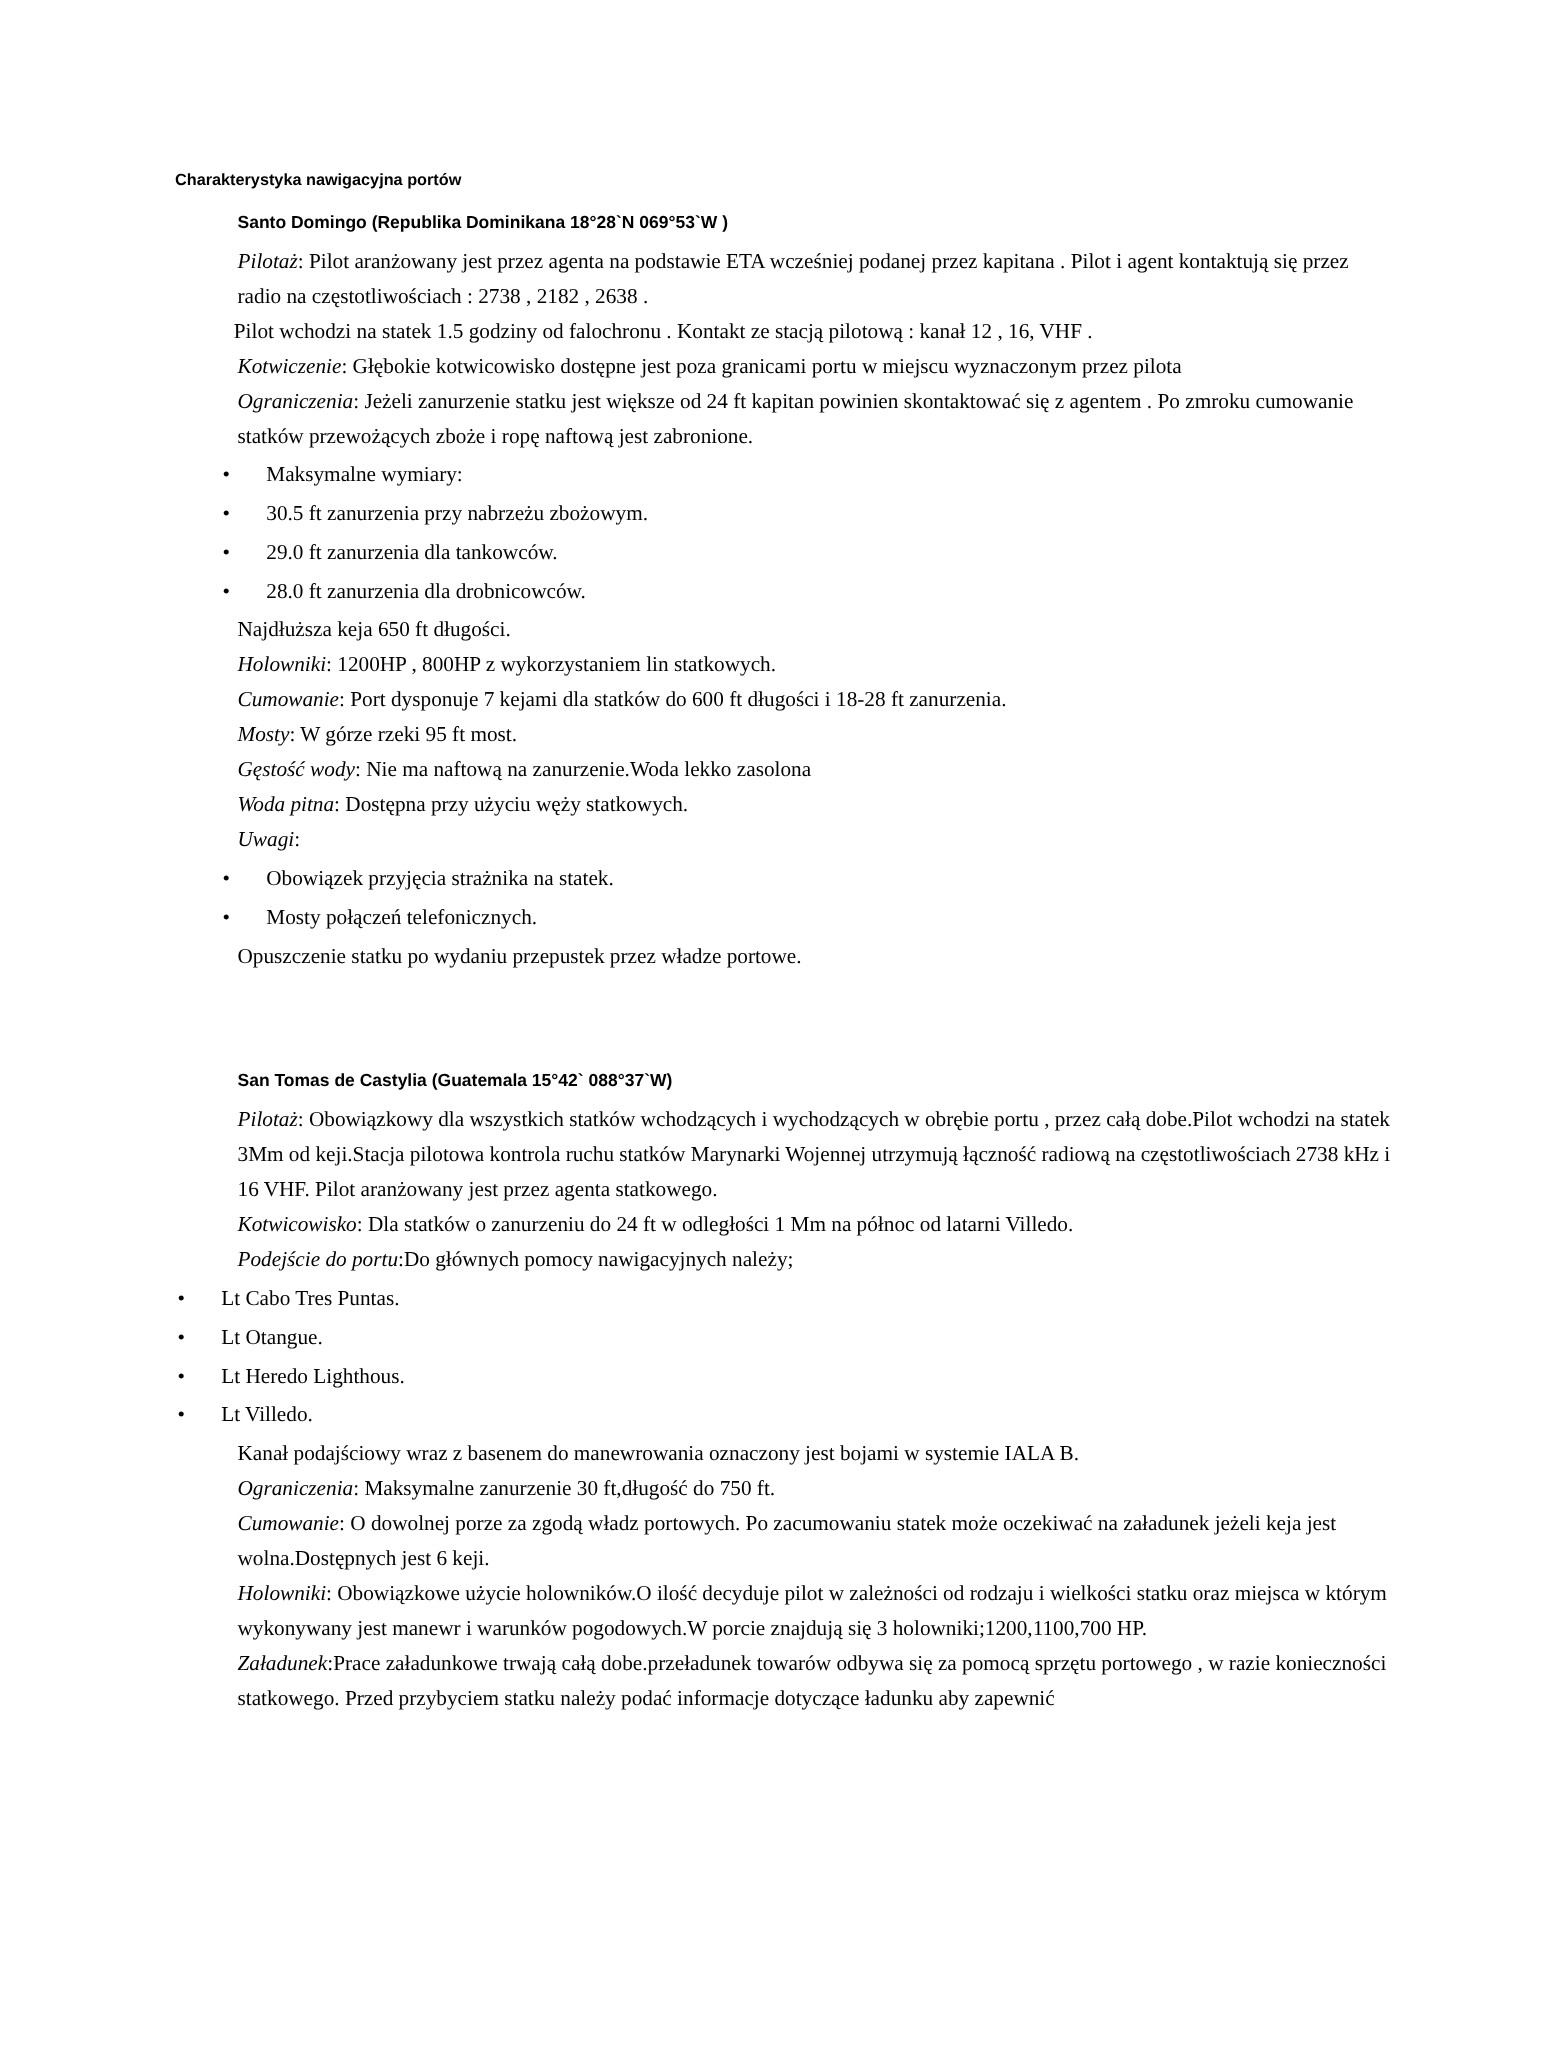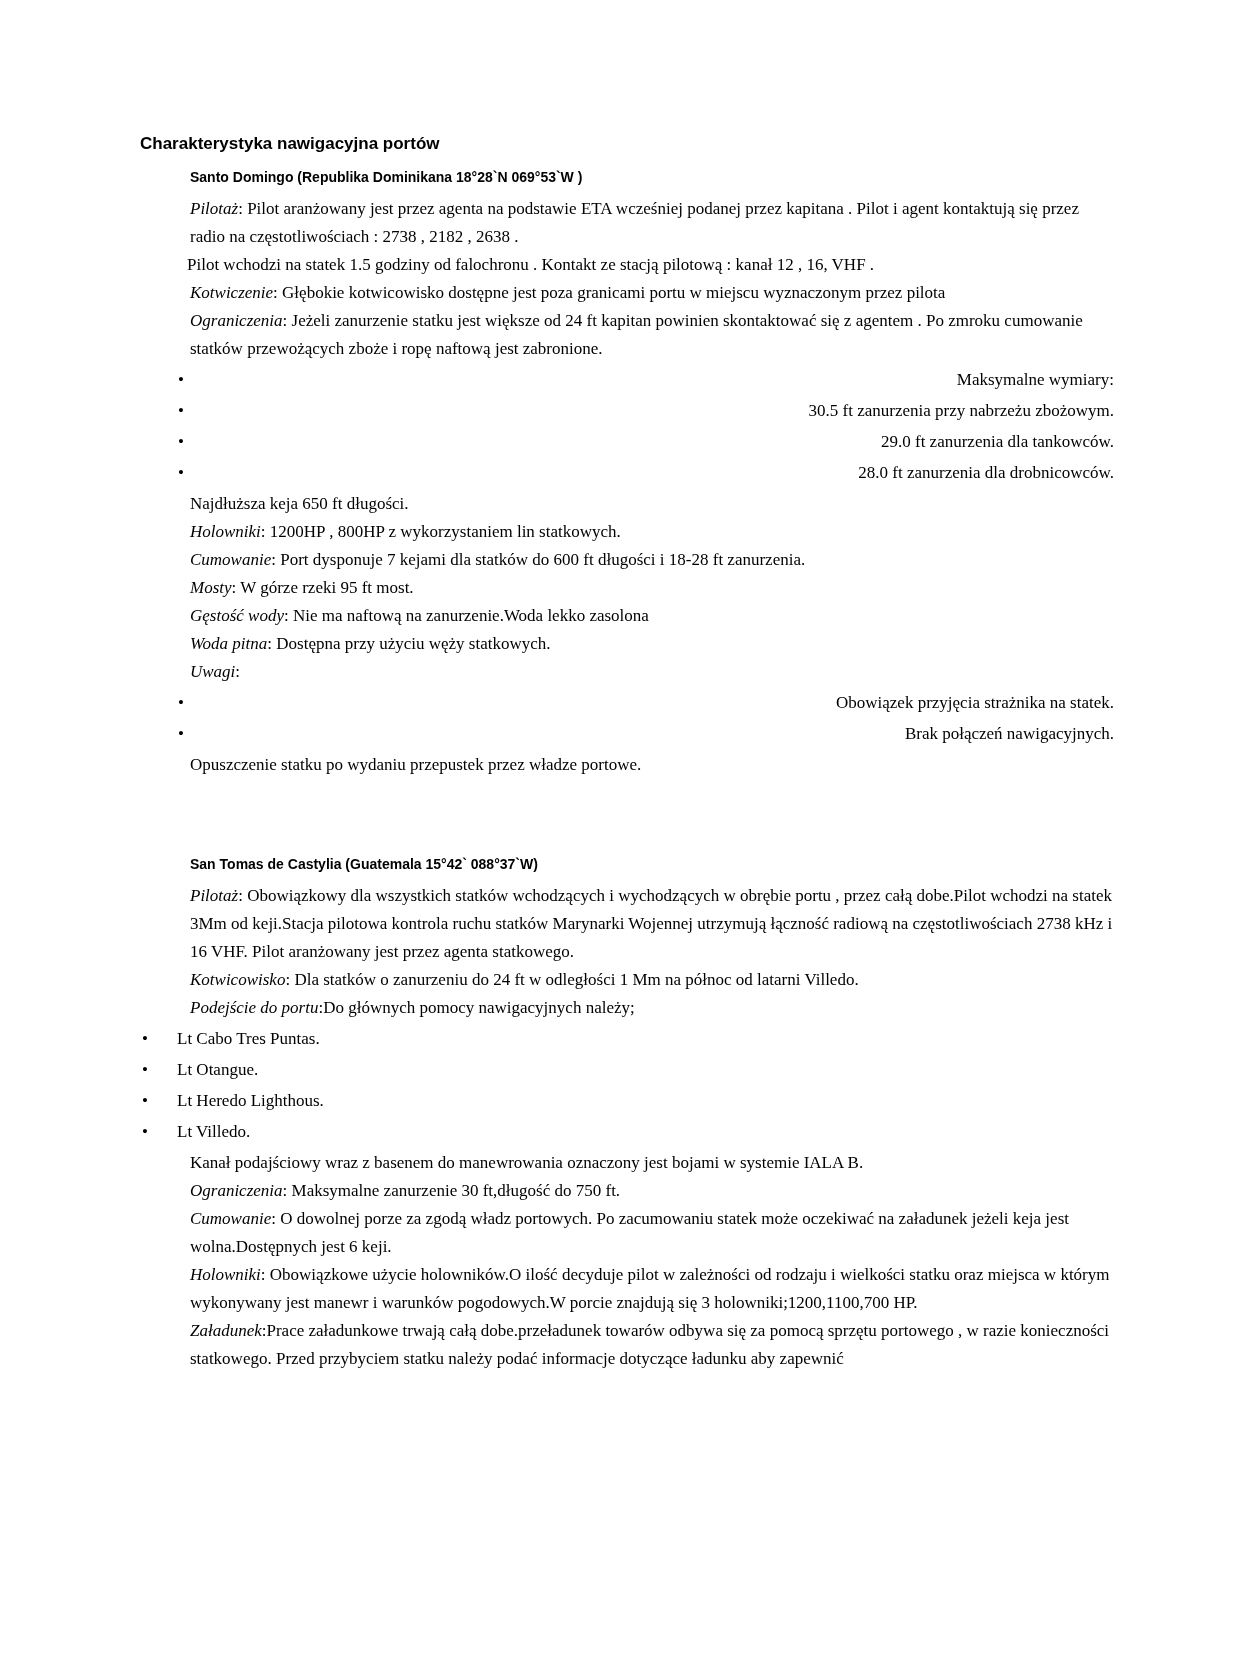--- a/index.html
+++ b/index.html
@@ -16,21 +16,21 @@
     box-sizing: border-box;
     padding: 132px 126px 0 140px;
     font-family: "Liberation Serif", "DejaVu Serif", serif;
     font-size: 17px;
     line-height: 28px;
     overflow: hidden;
   }
   .doc-title {
     font-family: "Liberation Sans", "DejaVu Sans", sans-serif;
     font-weight: bold;
-    font-size: 17px;
+    font-size: 13px;
     line-height: 24px;
     margin: 0 0 8px 0;
   }
   .sec-heading {
     font-family: "Liberation Sans", "DejaVu Sans", sans-serif;
     font-weight: bold;
     font-size: 14px;
     line-height: 26px;
     margin: 0 0 5px 50px;
   }
@@ -45,21 +45,21 @@
   }
   ul.blist {
     list-style: none;
     margin: 2px 0;
     padding: 0;
   }
   ul.blist li {
     position: relative;
     margin: 3px 0;
   }
-  ul.blist.l1 li { padding-left: 73px; text-align: right; }
+  ul.blist.l1 li { padding-left: 73px; }
   ul.blist.l1 li::before {
     content: "\2022";
     position: absolute;
     left: 38px;
     top: 0;
   }
   ul.blist.l2 li { padding-left: 37px; }
   ul.blist.l2 li::before {
     content: "\2022";
     position: absolute;
@@ -104,21 +104,21 @@
 
   <p class="para"><span class="lbl">Gęstość wody</span><span>: Nie ma naftową na zanurzenie.Woda lekko zasolona</span></p>
 
   <p class="para"><span class="lbl">Woda pitna</span><span>: Dostępna przy użyciu węży statkowych.</span></p>
 
 
   <p class="para"><span class="lbl">Uwagi</span><span>:</span></p>
 
   <ul class="blist l1">
     <li><span>Obowiązek  przyjęcia strażnika na statek.</span></li>
-    <li><span>Brak połączeń nawigacyjnych.</span></li>
+    <li><span>Mosty połączeń telefonicznych.</span></li>
   </ul>
 
   <p class="para">Opuszczenie statku po wydaniu przepustek przez władze portowe.</p>
 
   <div class="section-gap"></div>
 
   <div class="sec-heading">San Tomas de Castylia (Guatemala 15°42`  088°37`W)</div>
 
   <p class="para"><span class="lbl">Pilotaż</span><span>: Obowiązkowy dla wszystkich statków wchodzących i wychodzących w obrębie portu , przez całą dobe.Pilot wchodzi na statek 3Mm od keji.Stacja pilotowa kontrola ruchu statków Marynarki  Wojennej utrzymują łączność radiową na częstotliwościach 2738 kHz i 16 VHF. Pilot aranżowany jest przez agenta statkowego.</span></p>
 

